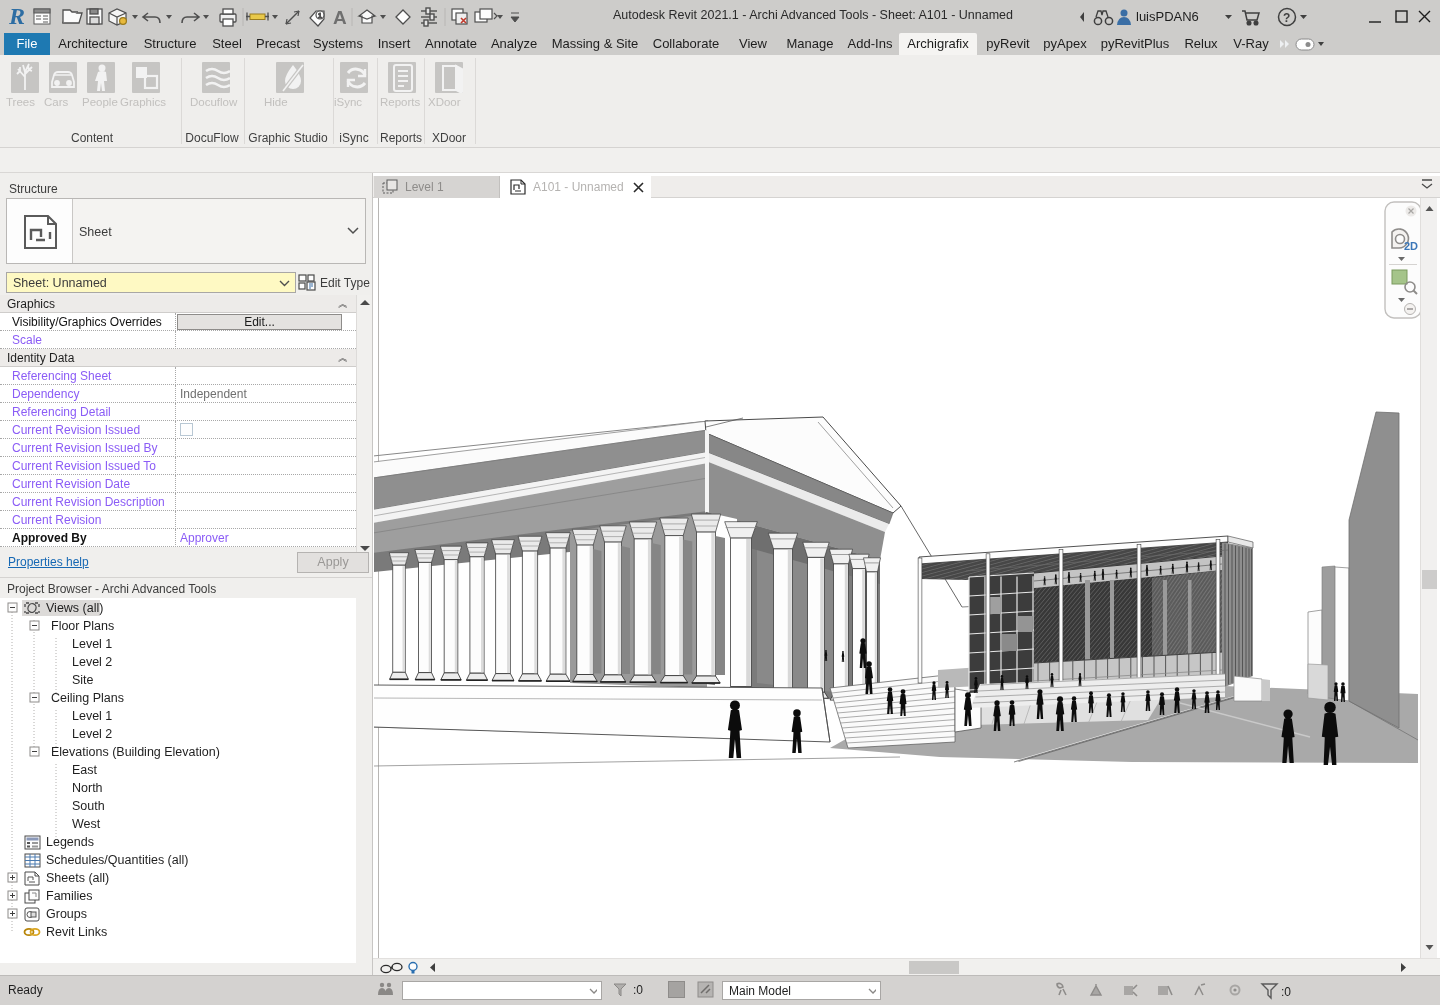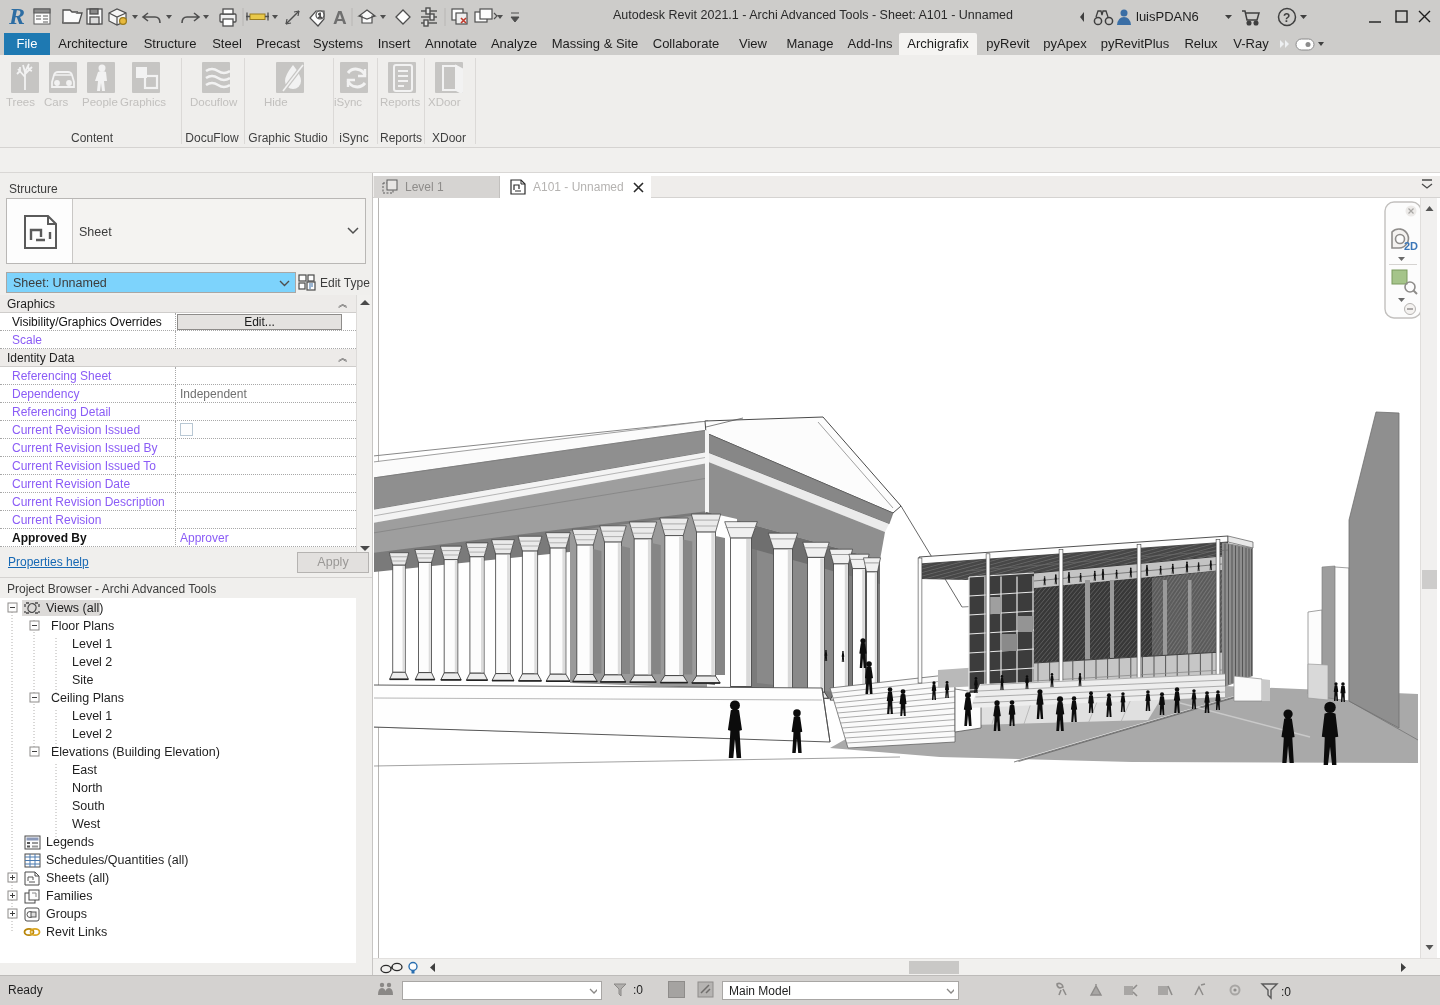--- a/index.html
+++ b/index.html
@@ -344,21 +344,21 @@
           <path d="M27 4 L27 12 L35 12" fill="none"></path>
           <path d="M10 28 L10 18 L20 18 L20 25 M15 28 L24 28 M29 20 L29 27" stroke-width="2.4"></path>
         </g>
       </svg>
       <div class="ptext" style="left:72px;top:26px;font-size:12.5px">Sheet</div>
       <svg class="abs" style="right:6px;top:28px" width="12" height="8">
           <path d="M1 1 l5 5 5 -5" stroke="#4f4f4f" fill="none" stroke-width="1.5"></path>
         </svg>
     </div>
 
-    <div class="abs" style="left:6px;top:99px;width:290px;height:21px;background:#7dd3fc;border:1px solid #a9a7a5">
+    <div class="abs" style="left:6px;top:99px;width:290px;height:21px;background:#fef9c3;border:1px solid #a9a7a5">
       <div class="ptext" style="left:6px;top:3px;font-size:12.5px">Sheet: Unnamed</div>
       <svg class="abs" style="right:5px;top:7px" width="11" height="7">
           <path d="M1 1 l4.5 4.5 4.5 -4.5" stroke="#4f4f4f" fill="none" stroke-width="1.4"></path>
         </svg>
     </div>
     <svg class="abs" style="left:297px;top:99px" width="20" height="21">
       <g fill="none" stroke="#4a4a4a" stroke-width="1.2">
         <rect x="2" y="3" width="7" height="6" fill="#fdfdfd"></rect>
           <rect x="11" y="3" width="6" height="6" fill="#fdfdfd"></rect>
         <rect x="2" y="11" width="6" height="6" fill="#fdfdfd"></rect>
@@ -947,21 +947,21 @@
     </div>
     <svg class="abs" style="left:612px;top:6px" width="18" height="16">
         <path d="M2 2 h12 l-5 5 v7 l-2 -2 v-5 z" fill="#b0aeac" stroke="#8a8886"></path>
       </svg>
     <div class="abs" style="left:633px;top:7px;color:#1e1e1e">:0</div>
     <div class="abs" style="left:668px;top:5px;width:17px;height:17px;background:#a5a3a1;border:1px solid #8e8c8a"></div>
     <svg class="abs" style="left:697px;top:5px" width="18" height="18">
         <rect x="1" y="1" width="15" height="15" fill="#b6b4b2" stroke="#8e8c8a"></rect>
         <path d="M4 12 l8 -8 m-3 8 l4 -4" stroke="#6f6d6b" stroke-width="1.5"></path>
       </svg>
-    <div class="combo" style="left:722px;top:5px;width:237px;height:19px">
+    <div class="combo" style="left:722px;top:5px;width:159px;height:19px">
       <div class="abs" style="left:6px;top:2px;color:#1e1e1e">Main Model</div>
       <svg class="arr" width="10" height="7">
           <path d="M1 1 l4 4 4 -4" stroke="#8a8886" fill="none" stroke-width="1.3"></path>
         </svg>
     </div>
     <svg class="abs" style="left:1053px;top:5px" width="250" height="20">
       <g fill="#8e8c8a">
         <path d="M4 3 a4 4 0 0 1 6 3 l-3 1 a4 4 0 0 1 -3 -4 z M10 8 l3 6 m-5 -5 l-2 5" stroke="#8e8c8a" fill="none" stroke-width="1.6"></path>
         <g transform="translate(36,2)">
             <path d="M2 12 l5 -9 5 9 z M7 3 v-2" stroke="#8e8c8a" fill="#a8a6a4" stroke-width="1.4"></path>

